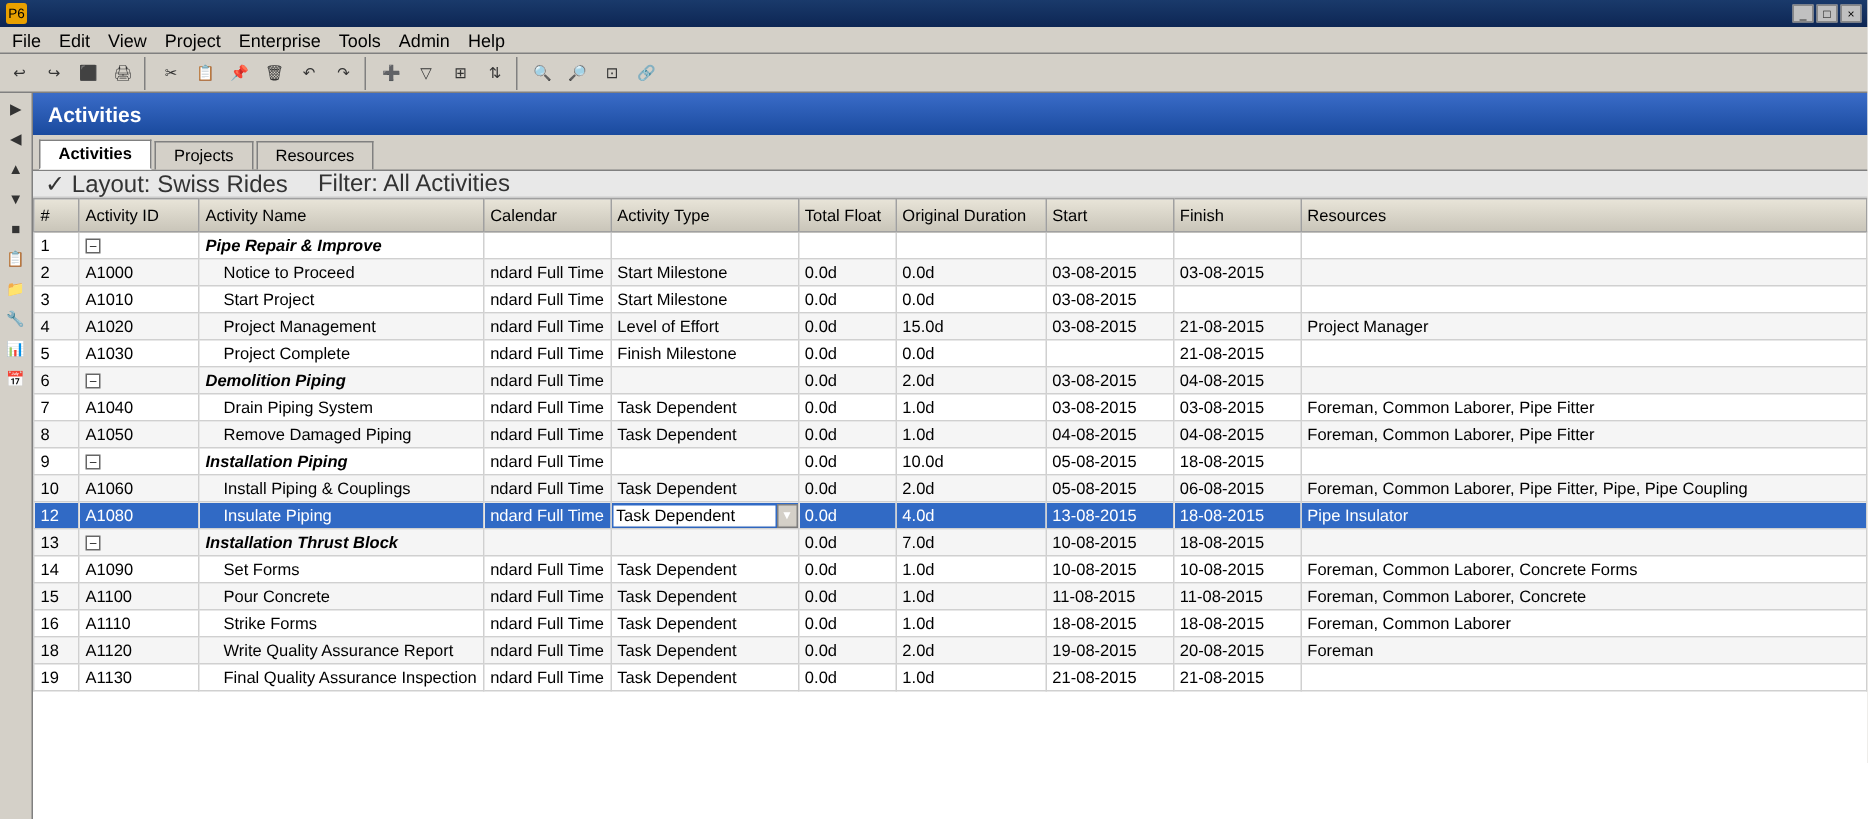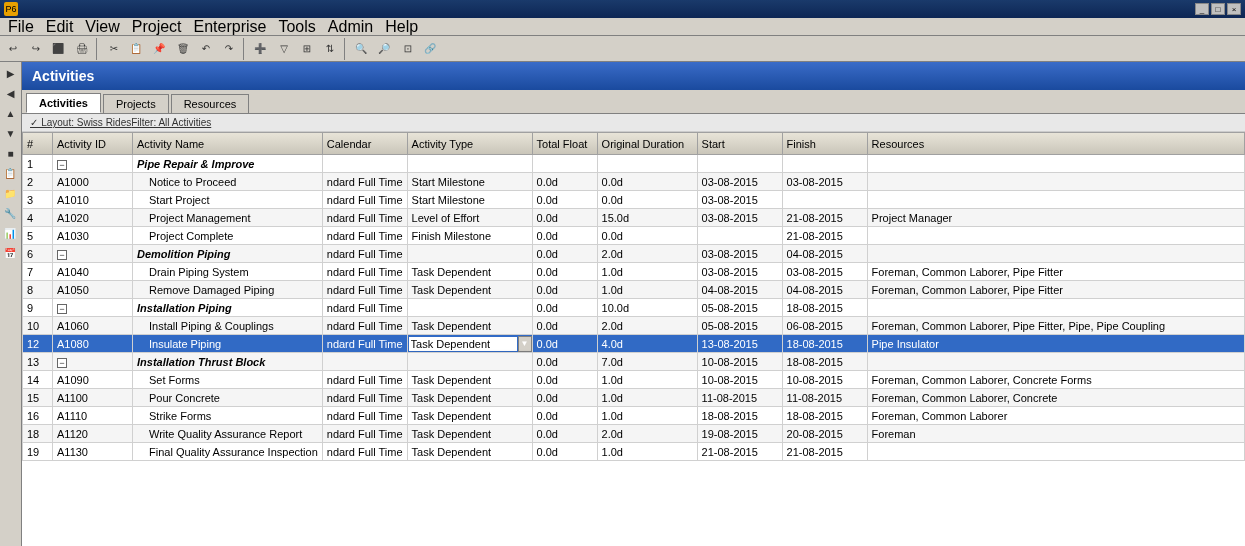--- a/index.html
+++ b/index.html
@@ -20,21 +20,21 @@
     .title-bar-btn { width: 14px; height: 12px; background: #c0c0c0; border: 1px solid #888; font-size: 8px; display: flex; align-items: center; justify-content: center; cursor: pointer; color: #000; }
 
     
     .menu-bar {
       background: #d4d0c8;
       height: 18px;
       display: flex;
       align-items: center;
       padding: 0 2px;
       border-bottom: 1px solid #808080;
-      font-size: 16px;
+      font-size: 12px;
     }
     .menu-item { padding: 1px 6px; cursor: pointer; }
 
     
     .toolbar {
       background: #d4d0c8;
       height: 26px;
       display: flex;
       align-items: center;
       padding: 1px 2px;
@@ -113,25 +113,25 @@
       position: relative;
       z-index: 1;
     }
 
     
     .filter-bar {
       height: 18px;
       background: #e8e8e8;
       display: flex;
       align-items: center;
-      font-size: 10px;
+      font-size: 16px;
       color: #333;
       padding: 0 8px;
       border-bottom: 1px solid #ccc;
-      text-decoration: underline;
+      gap: 20px;
     }
 
     
     .table-container { flex: 1; overflow: auto; }
     table {
       width: 100%;
       border-collapse: collapse;
       font-size: 11px;
     }
     thead tr {

